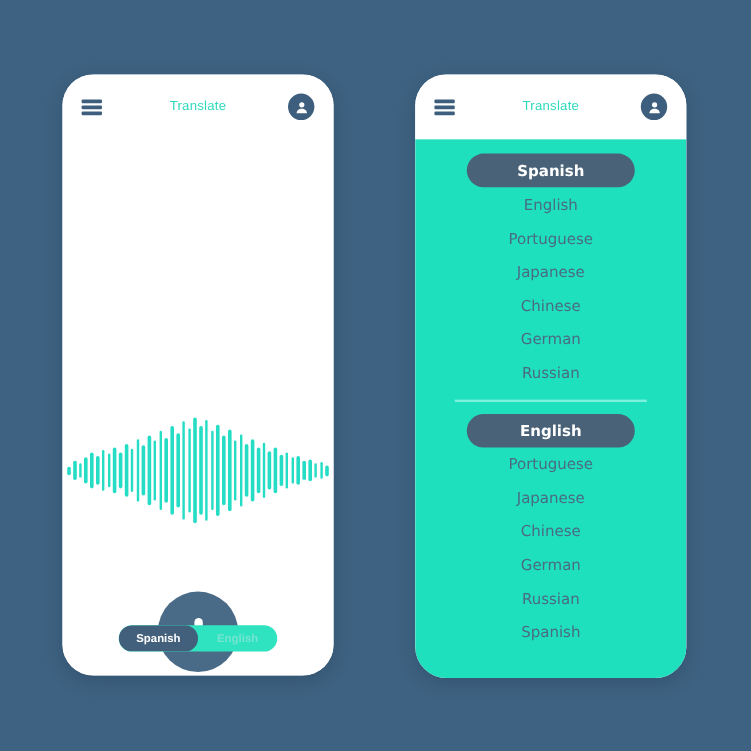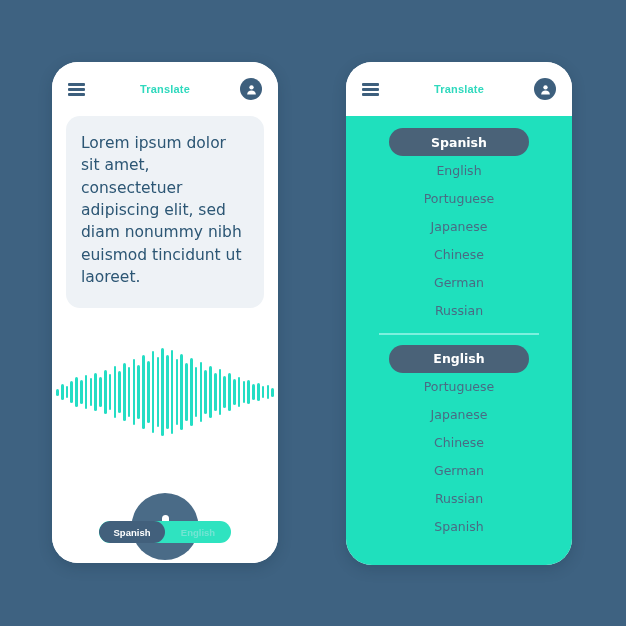--- a/index.html
+++ b/index.html
@@ -60,21 +60,21 @@
     width: 100%;
     background: #3d5f7d;
     border-radius: 1px;
   }
 
   .app-title {
     position: absolute;
     left: 0; right: 0;
     text-align: center;
     font-size: 11px;
-    font-weight: bold;
+    font-weight: normal;
     color: #2fd9bd;
     letter-spacing: 0.2px;
     pointer-events: none;
   }
 
   .avatar {
     width: 22px;
     height: 22px;
     border-radius: 50%;
     background: #3d5f7d;
@@ -251,21 +251,20 @@
       <div class="avatar">
         <svg width="13" height="13" viewBox="0 0 24 24" fill="#ffffff">
           <circle cx="12" cy="8" r="4"></circle>
           <path d="M4 21c0-4.4 3.6-7 8-7s8 2.6 8 7z"></path>
         </svg>
       </div>
     </div>
 
     <div class="left-body">
 
-      <div class="text-card">Lorem ipsum dolor sit amet, consectetuer adipiscing elit, sed diam nonummy nibh euismod tincidunt ut laoreet.</div>
 
       <div class="waveform">
           <div class="wave-bar" style="height: 7px; background: rgb(36, 221, 196);"></div>
           <div class="wave-bar" style="height: 16px; background: rgb(36, 221, 196);"></div>
           <div class="wave-bar" style="height: 12px; background: rgb(36, 221, 196);"></div>
           <div class="wave-bar" style="height: 22px; background: rgb(36, 221, 196);"></div>
           <div class="wave-bar" style="height: 30px; background: rgb(36, 221, 196);"></div>
           <div class="wave-bar" style="height: 24px; background: rgb(36, 221, 196);"></div>
           <div class="wave-bar" style="height: 34px; background: rgb(36, 221, 196);"></div>
           <div class="wave-bar" style="height: 28px; background: rgb(36, 221, 196);"></div>

